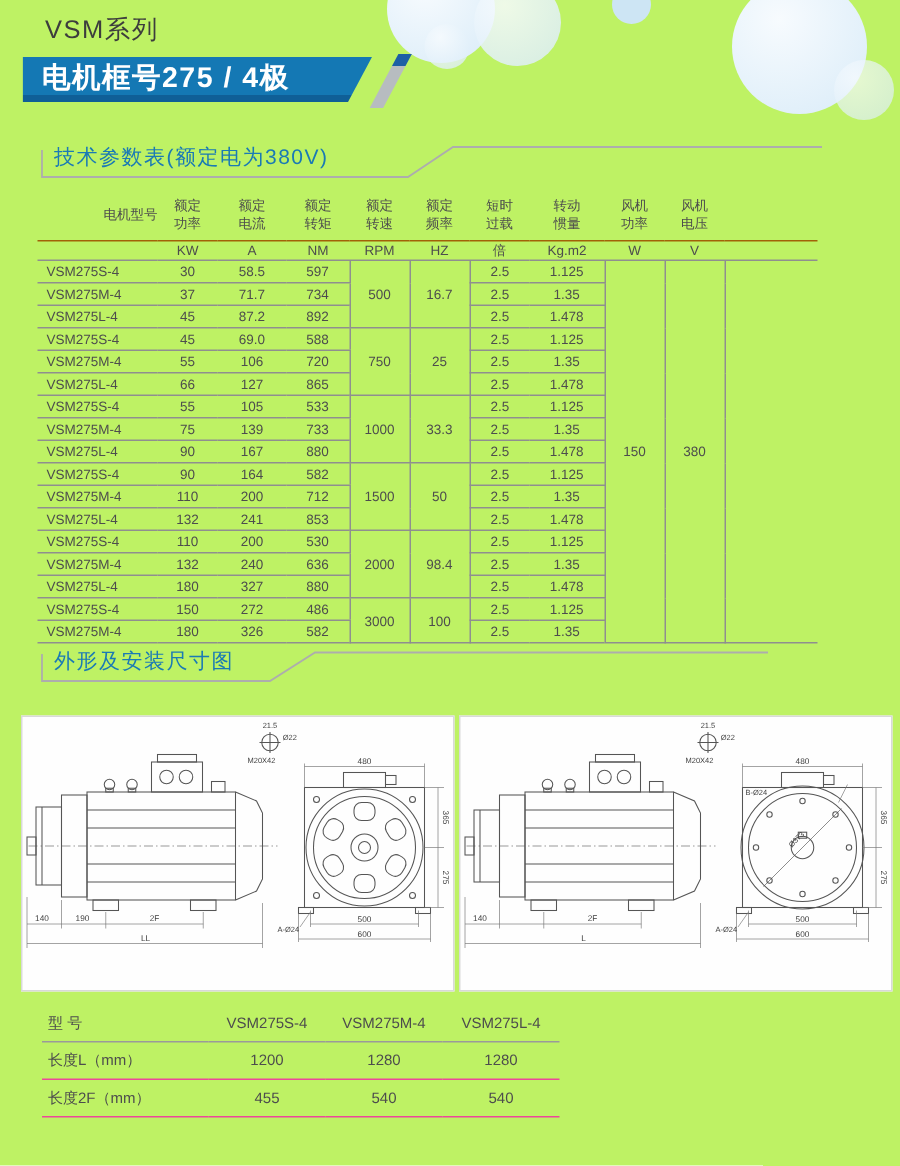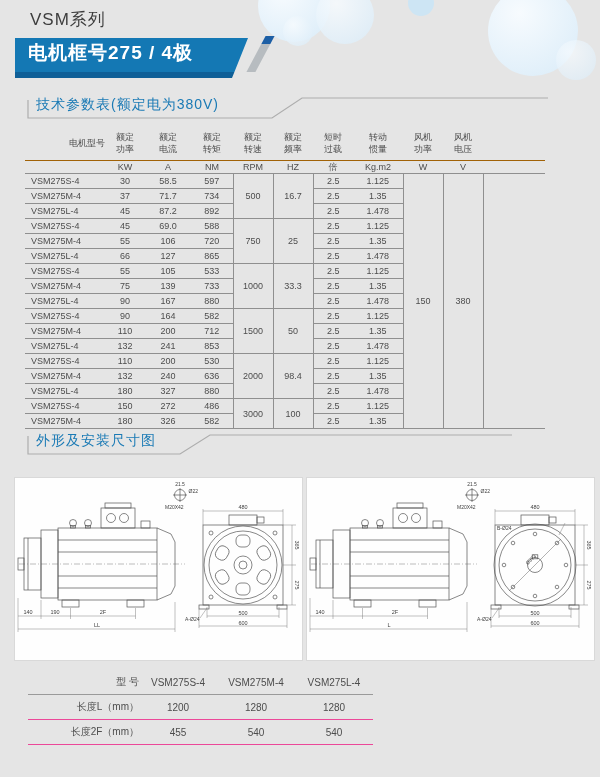--- a/index.html
+++ b/index.html
@@ -1,23 +1,23 @@
 <!DOCTYPE html>
 <html><head>
 <meta charset="utf-8">
 <style>
   html,body{margin:0;padding:0;background:#fff;}
-  .page{position:relative;width:600px;height:777px;background:#e5e5e5;overflow:hidden;
+  .page{position:relative;width:600px;height:777px;background:#bef264;overflow:hidden;
         font-family:"Liberation Sans","DejaVu Sans",sans-serif;color:#4d4d4d;}
   
   .bubble{position:absolute;border-radius:50%;
           background:radial-gradient(circle at 35% 30%, #f7fbfe 0%, #e2f0fa 70%, #d9ebf7 100%);}
   
   .series-title{position:absolute;left:30px;top:8px;font-size:17px;color:#3d3d3d;letter-spacing:1px;}
-  .banner{position:absolute;left:15px;top:38px;width:233px;height:40px;
+  .banner{position:absolute;left:15px;top:38px;width:233px;height:30px;
           background:linear-gradient(#1478b4 0 85%, #0f5f97 85% 100%);
           clip-path:polygon(0 0,100% 0,calc(100% - 16px) 100%,0 100%);
           color:#fff;font-size:19px;font-weight:bold;line-height:30px;padding-left:13px;
           box-sizing:border-box;letter-spacing:1px;}
   .banner-slash{position:absolute;left:256px;top:36px;width:9px;height:36px;
           transform:skewX(-28deg);
           background:linear-gradient(to bottom,#1d5fa5 0 22%,#b7bcc0 22% 100%);}
   .section-title{position:absolute;font-size:14px;font-weight:normal;color:#1a7ab5;letter-spacing:1px;}
   .tab-line{position:absolute;pointer-events:none;}
   
@@ -41,21 +41,21 @@
   .panel svg{display:block;}
   svg .dr{stroke:#555;stroke-width:0.7;fill:none;}
   svg .thin{stroke:#777;stroke-width:0.45;fill:none;}
   svg text{font-family:"Liberation Sans","DejaVu Sans",sans-serif;font-size:5.5px;fill:#3f3f3f;stroke:none;}
   svg text.sm{font-size:5px;}
   
   .dim-wrap{position:absolute;left:28px;top:670px;}
   table.dim{border-collapse:collapse;table-layout:fixed;width:345px;font-size:10px;color:#4d4d4d;}
   table.dim th{font-weight:normal;height:24px;text-align:center;border-bottom:1px solid #9a9a9a;padding:0;}
   table.dim td{height:24px;text-align:center;border-bottom:1px solid #ec4899;padding:0;}
-  table.dim th.c0, table.dim td.c0{text-align:right;padding-left:4px;margin-left:20px;}
+  table.dim th.c0, table.dim td.c0{text-align:left;padding-left:4px;margin-left:20px;}
 </style>
 </head>
 <body>
 
 <div class="page">
 
   <div class="bubble" style="left:258px;top:-30px;width:72px;height:72px;"></div>
   <div class="bubble" style="left:316px;top:-14px;width:58px;height:58px;opacity:.85;"></div>
   <div class="bubble" style="left:283px;top:16px;width:30px;height:30px;opacity:.8;"></div>
   <div class="bubble" style="left:408px;top:-10px;width:26px;height:26px;background:#cde5f4;"></div>

